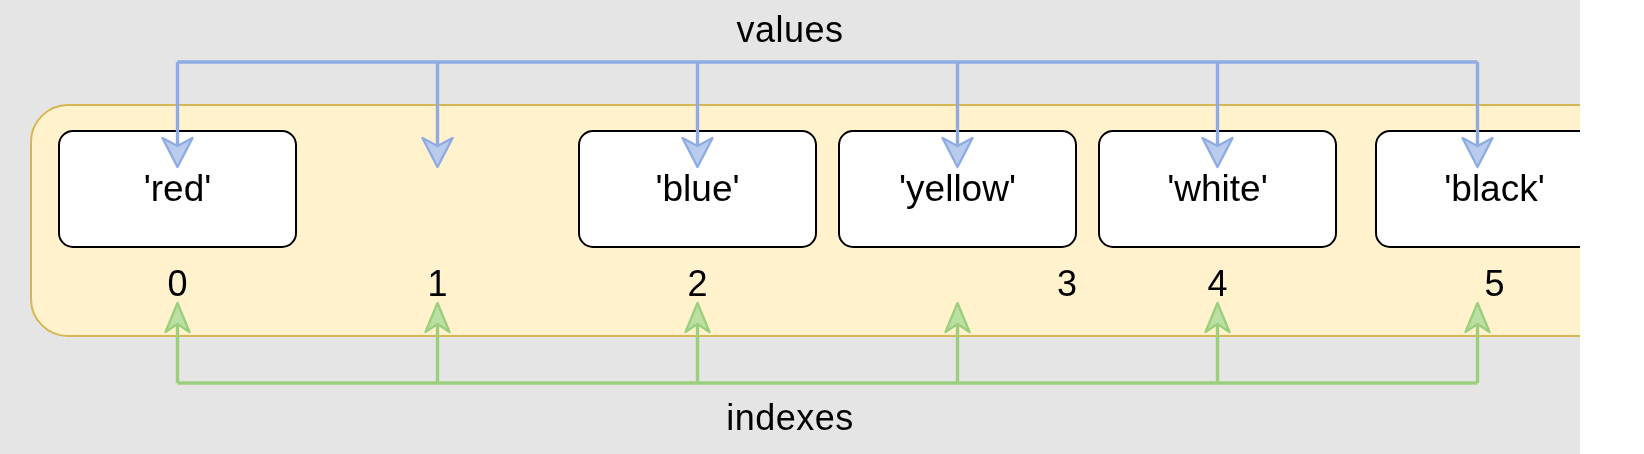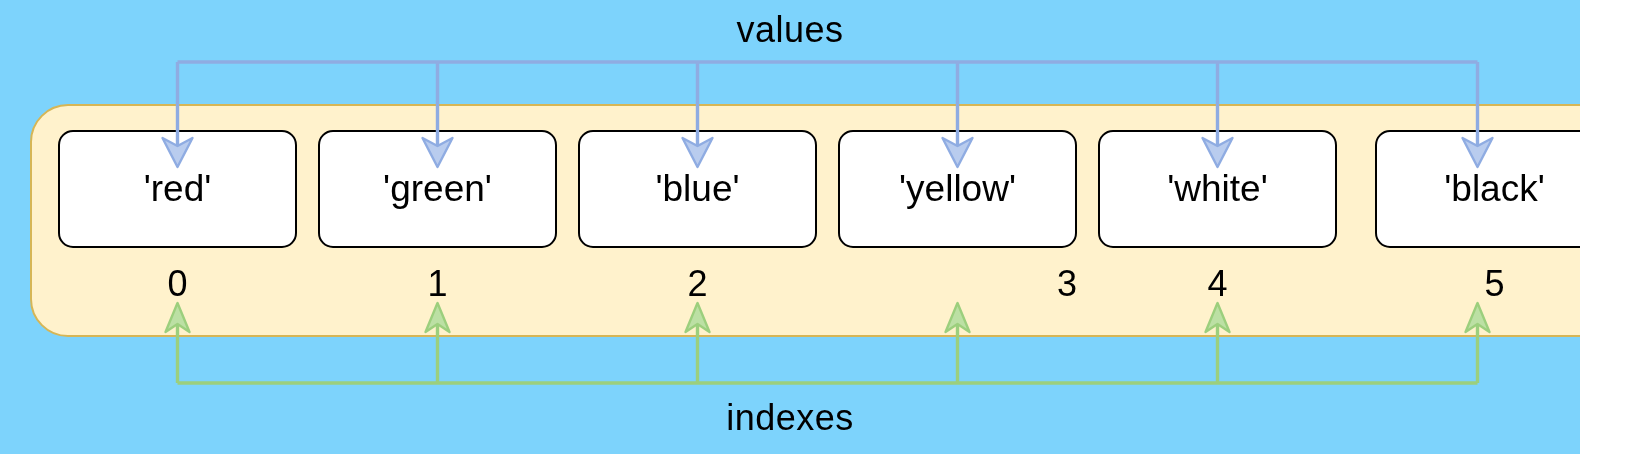--- a/index.html
+++ b/index.html
@@ -5,21 +5,21 @@
   * { margin: 0; padding: 0; box-sizing: border-box; }
   html, body { background: #ffffff; }
   body {
     font-family: "Liberation Sans", sans-serif;
     color: var(--text, #000);
   }
   .canvas {
     position: relative;
     width: 1580px;
     height: 454px;
-    background: #7dd3fc;
+    background: #e5e5e5;
     overflow: hidden;
   }
   .rail-label {
     position: absolute;
     left: 0;
     width: 100%;
     text-align: center;
     font-size: 36px;
     color: var(--text, #000);
     letter-spacing: 0.5px;
@@ -80,23 +80,20 @@
 
 <div class="canvas" style="--container-fill: #FFF2CC; --container-border: #D6B656; --cell-fill: #FFFFFF; --cell-border: #000000; --text: #000000; --values-arrow: #8FACE2; --values-arrow-fill: #B9CCEE; --indexes-arrow: #9CCF7D; --indexes-arrow-fill: #BCE0A4;">
 
   <div class="rail-label values-label">values</div>
 
   <div class="container"></div>
 
   <div class="cell c0">
     <span>'red'</span>
   </div>
-  <div class="cell c1">
-    <span>'green'</span>
-  </div>
   <div class="cell c2">
     <span>'blue'</span>
   </div>
   <div class="cell c3">
     <span>'yellow'</span>
   </div>
   <div class="cell c4">
     <span>'white'</span>
   </div>
   <div class="cell c5">

